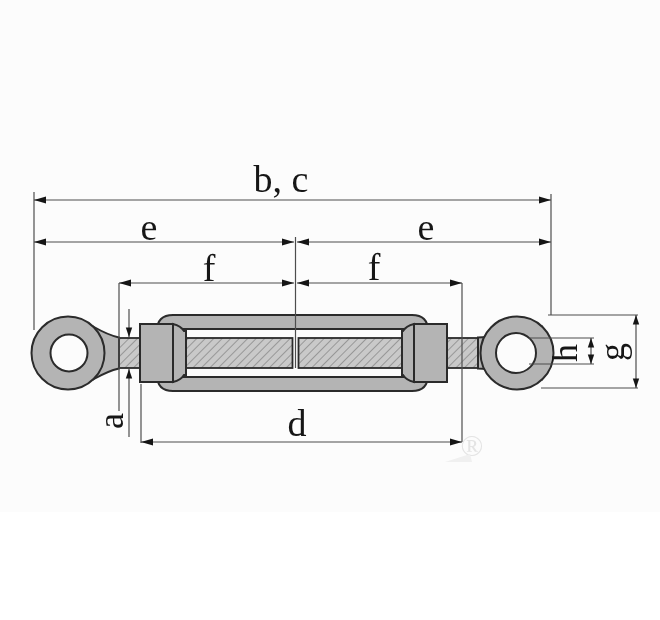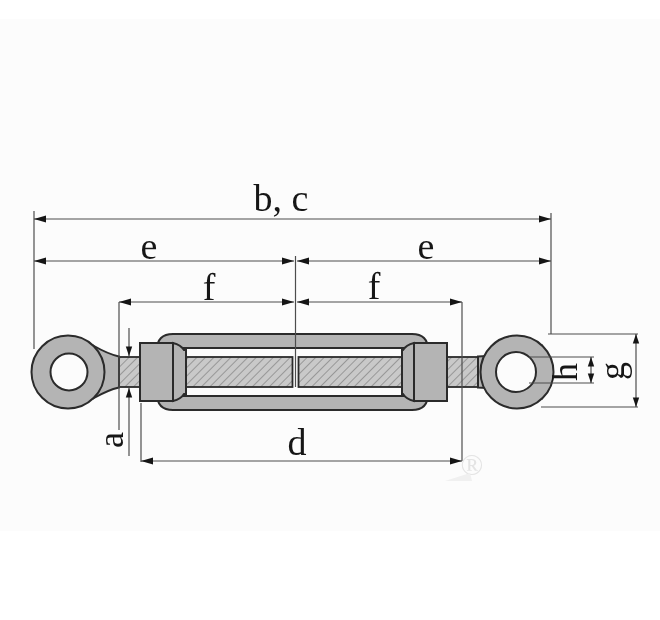--- a/index.html
+++ b/index.html
@@ -1,19 +1,18 @@
 <!DOCTYPE html>
 <html><head>
 <meta charset="utf-8">
 <style>
   html,body{margin:0;padding:0;background:#ffffff;}
   .canvas{
     position:relative;width:660px;height:512px;background:#fcfcfc;overflow:hidden;
     font-family:"Liberation Serif","DejaVu Serif",serif;
-    margin-top:19px;
   }
   svg text{
     font-family:"Liberation Serif","DejaVu Serif",serif;
     fill:#161616;
   }
   .dim-label{font-size:38px;}
   .dim-label-small{font-size:36px;}
   .wm{font-size:30px;fill:#e4e4e4;}
 </style>
 </head>

